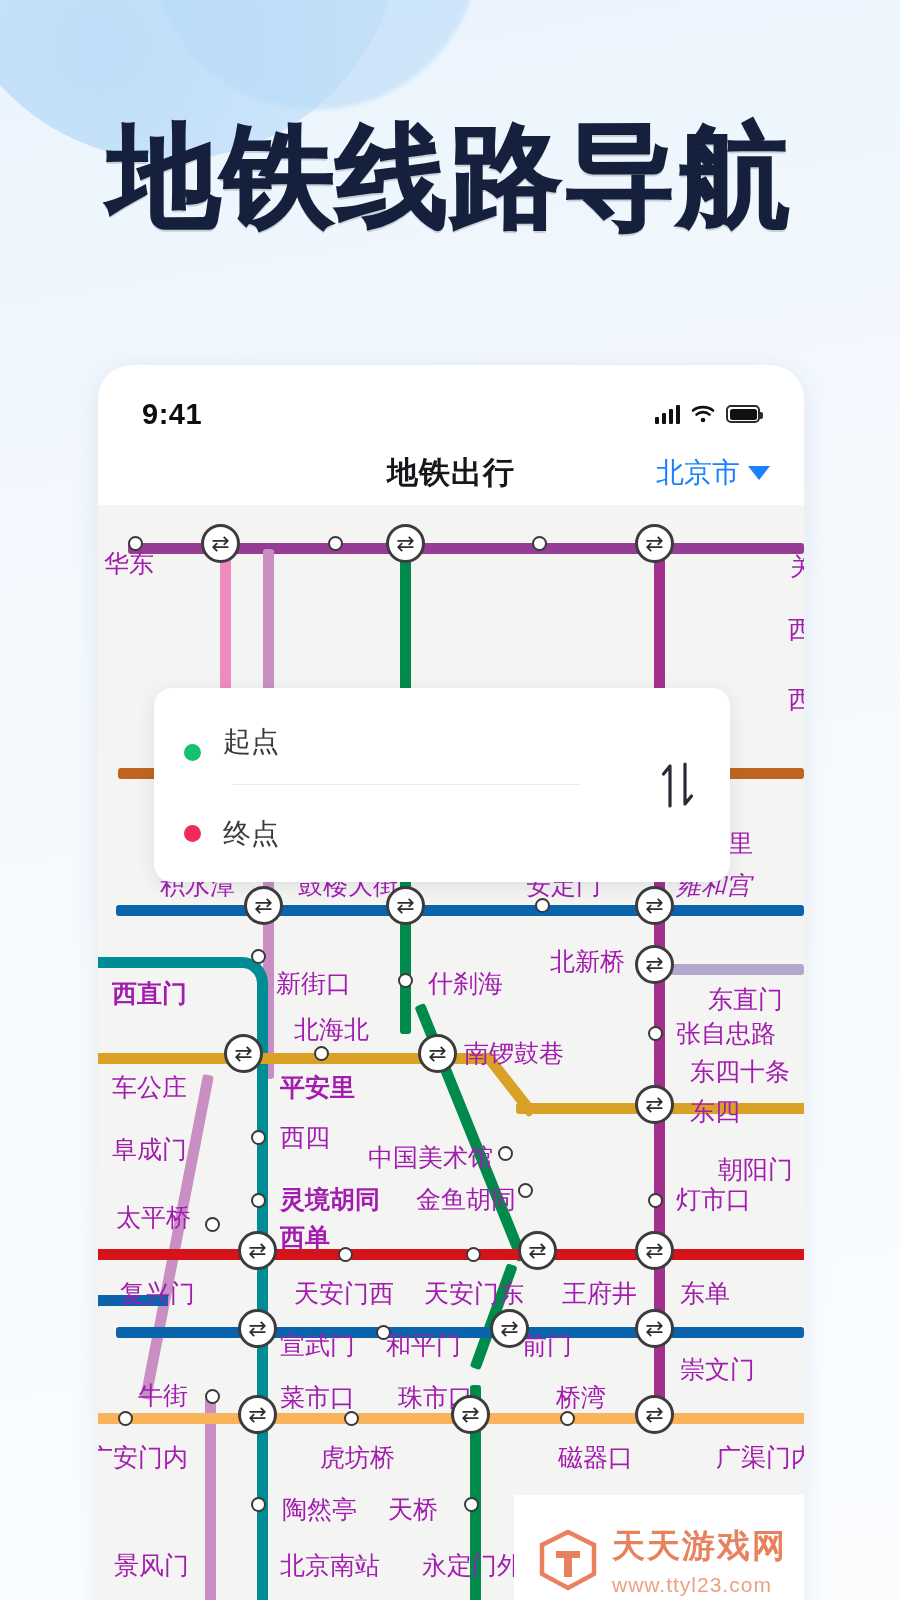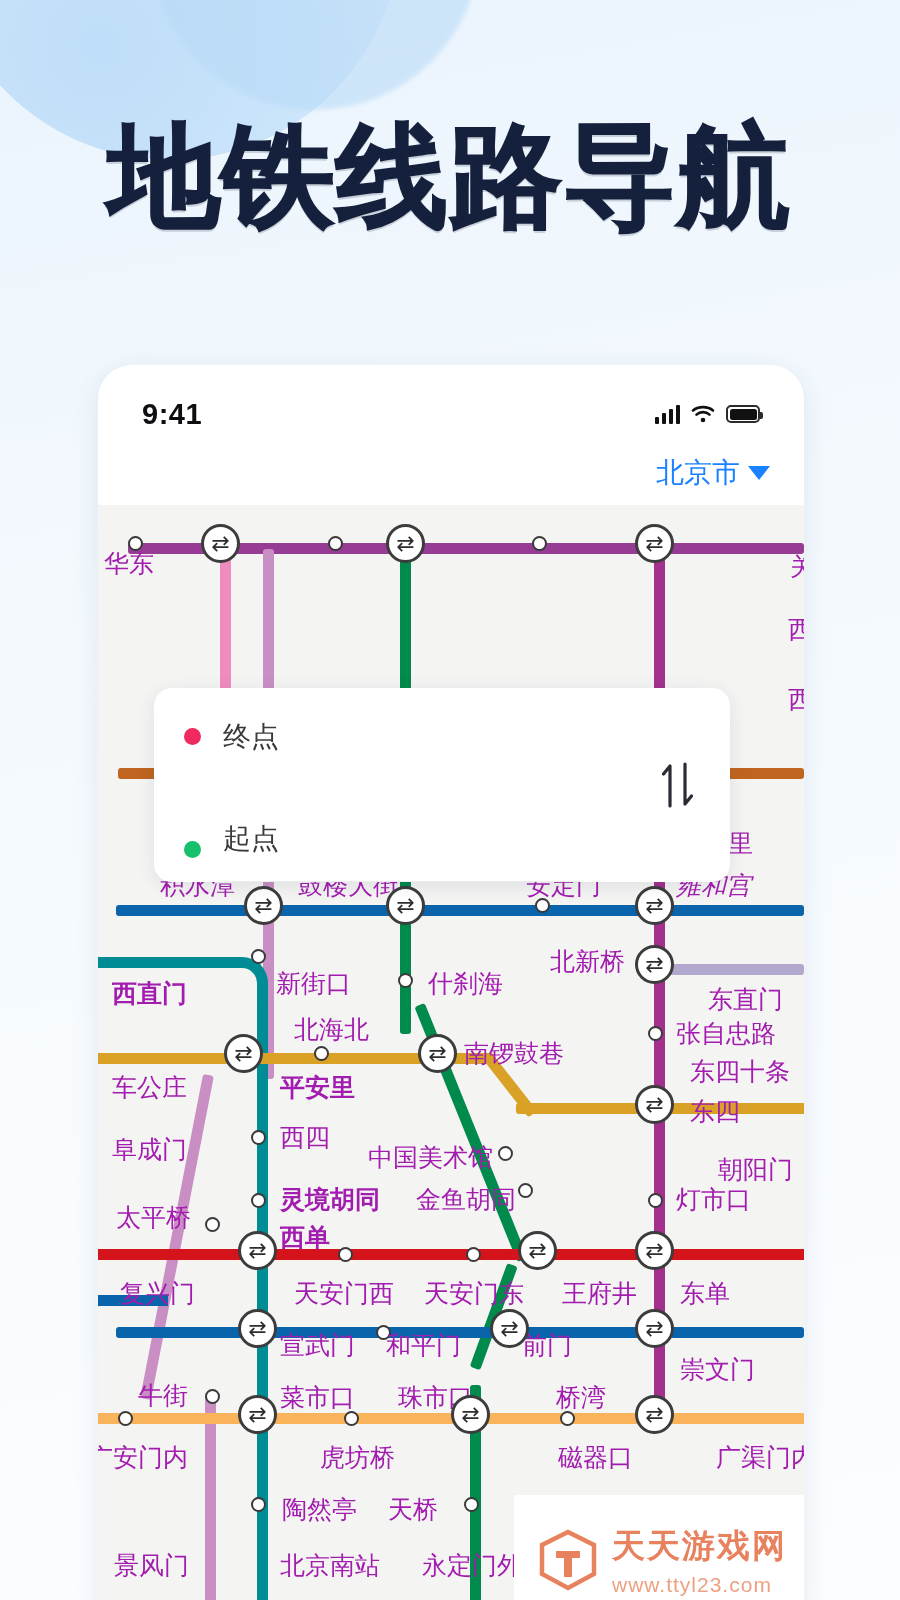--- a/index.html
+++ b/index.html
@@ -159,20 +159,21 @@
           <circle cx="12" cy="15" r="2.3" fill="#111"></circle>
         </svg>
       </div>
       <div class="batt">
           <i></i>
         </div>
     </div>
   </div>
 
   <div class="navbar">
+    <div class="nav-title">地铁出行</div>
     <div class="city">
       <span>北京市</span>
       <span class="caret"></span>
     </div>
   </div>
 
   <div class="map">
     <div class="map-inner">
 
       <div class="ln lnh" style="left:30px;top:38px;width:676px;background:#963c94;"></div>
@@ -367,28 +368,28 @@
       <div class="lbl" style="left:618px;top:936px;text-align:right;">广渠门内</div>
       <div class="lbl" style="left:184px;top:988px;">陶然亭</div>
       <div class="lbl" style="left:290px;top:988px;">天桥</div>
       <div class="lbl" style="left:452px;top:988px;">天坛</div>
       <div class="lbl" style="left:16px;top:1044px;">景风门</div>
       <div class="lbl" style="left:182px;top:1044px;">北京南站</div>
       <div class="lbl" style="left:324px;top:1044px;">永定门外</div>
     </div>
 
     <div class="route-card">
-      <div class="rrow second">
-        <span class="dot end"></span>
-        <span class="rtext">终点</span>
-      </div>
       <div class="rrow first">
         <span class="dot start"></span>
         <span class="rtext">起点</span>
         <span class="rdiv"></span>
+      </div>
+      <div class="rrow second">
+        <span class="dot end"></span>
+        <span class="rtext">终点</span>
       </div>
       <div class="swap">
         <svg width="42" height="50" viewBox="0 0 42 50">
           <path d="M13 46 L13 6 M13 6 L6.5 14" stroke="#2b2b36" stroke-width="3.2" fill="none" stroke-linecap="round"></path>
           <path d="M28 4 L28 44 M28 44 L34.5 36" stroke="#2b2b36" stroke-width="3.2" fill="none" stroke-linecap="round"></path>
         </svg>
       </div>
     </div>
 
     <div class="wm">

